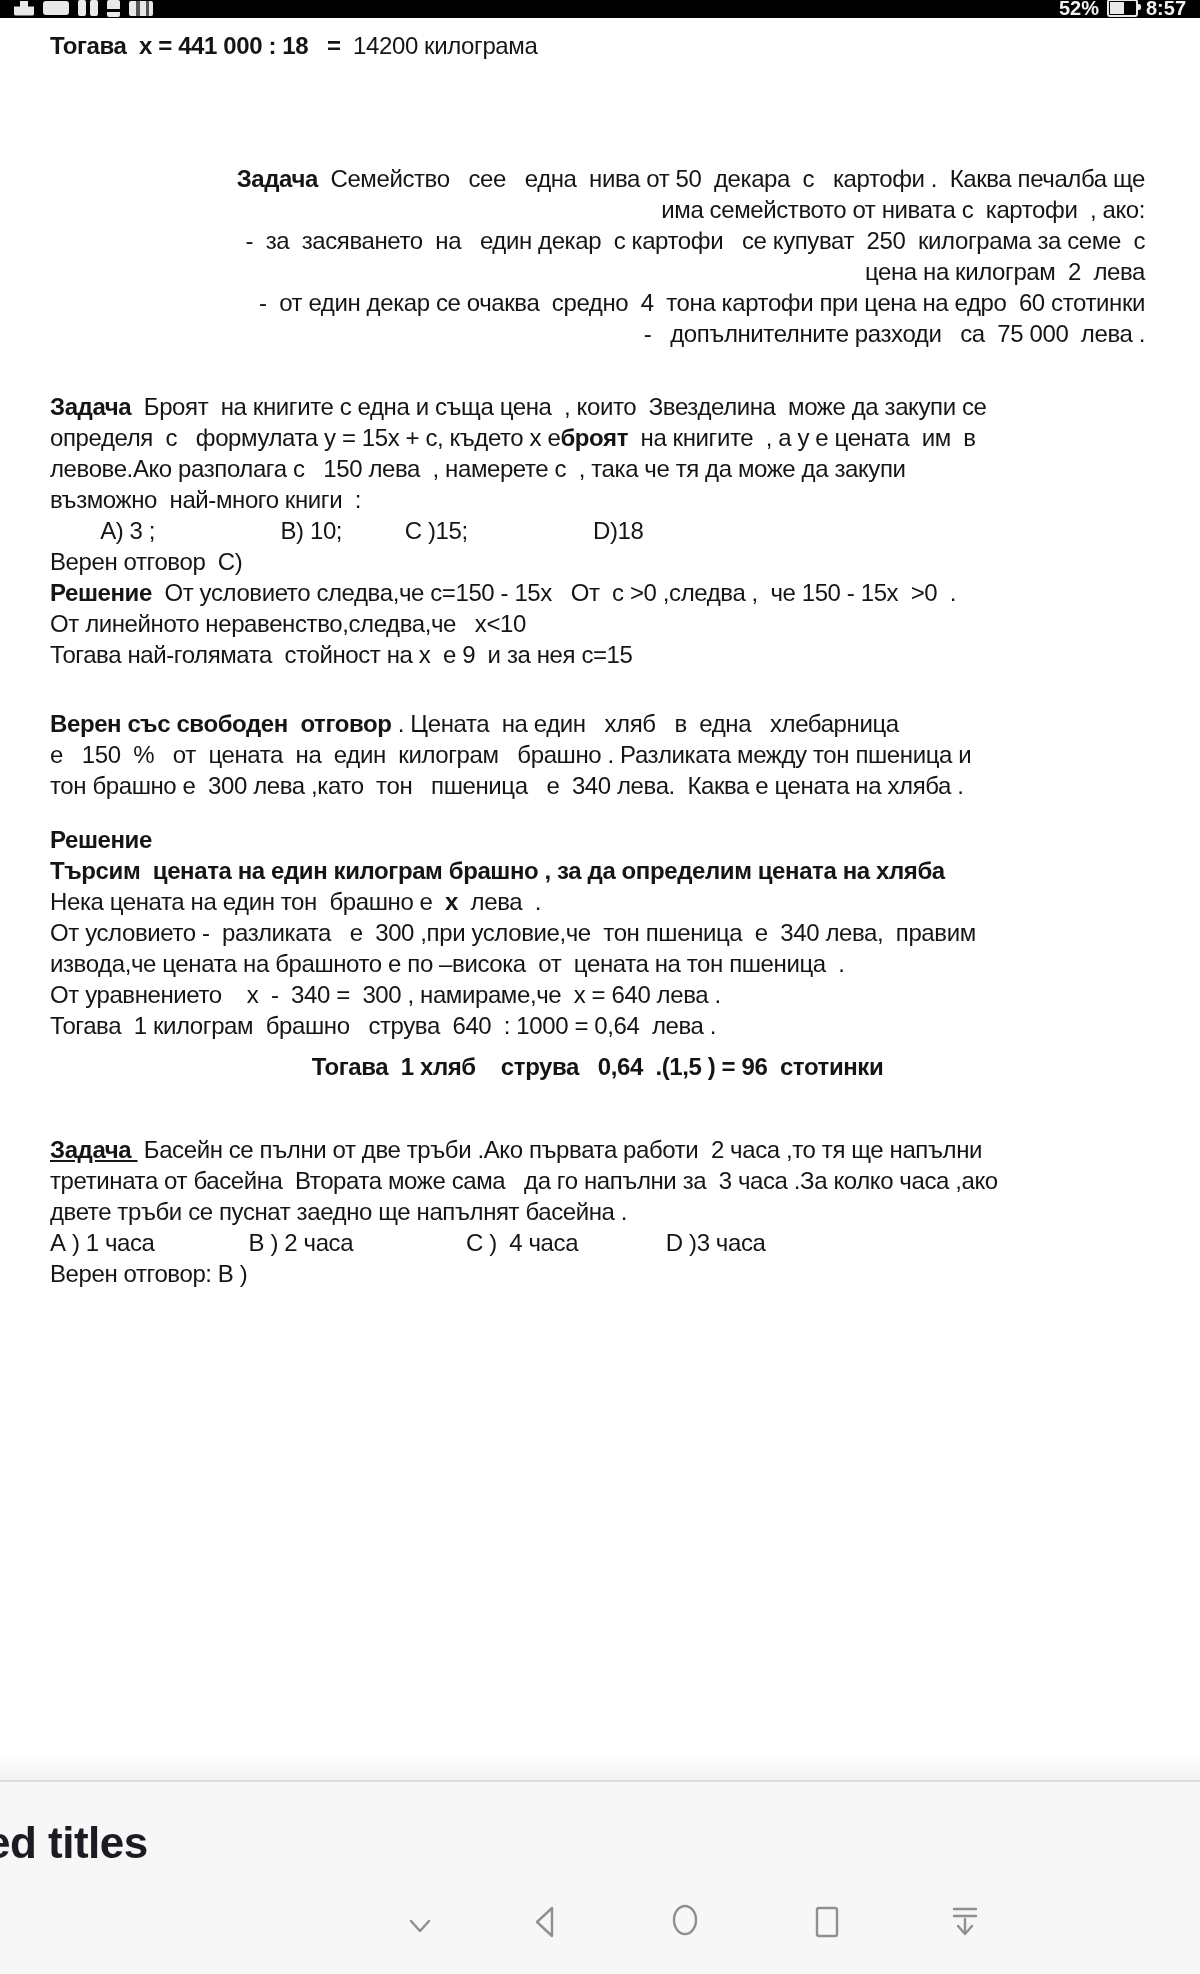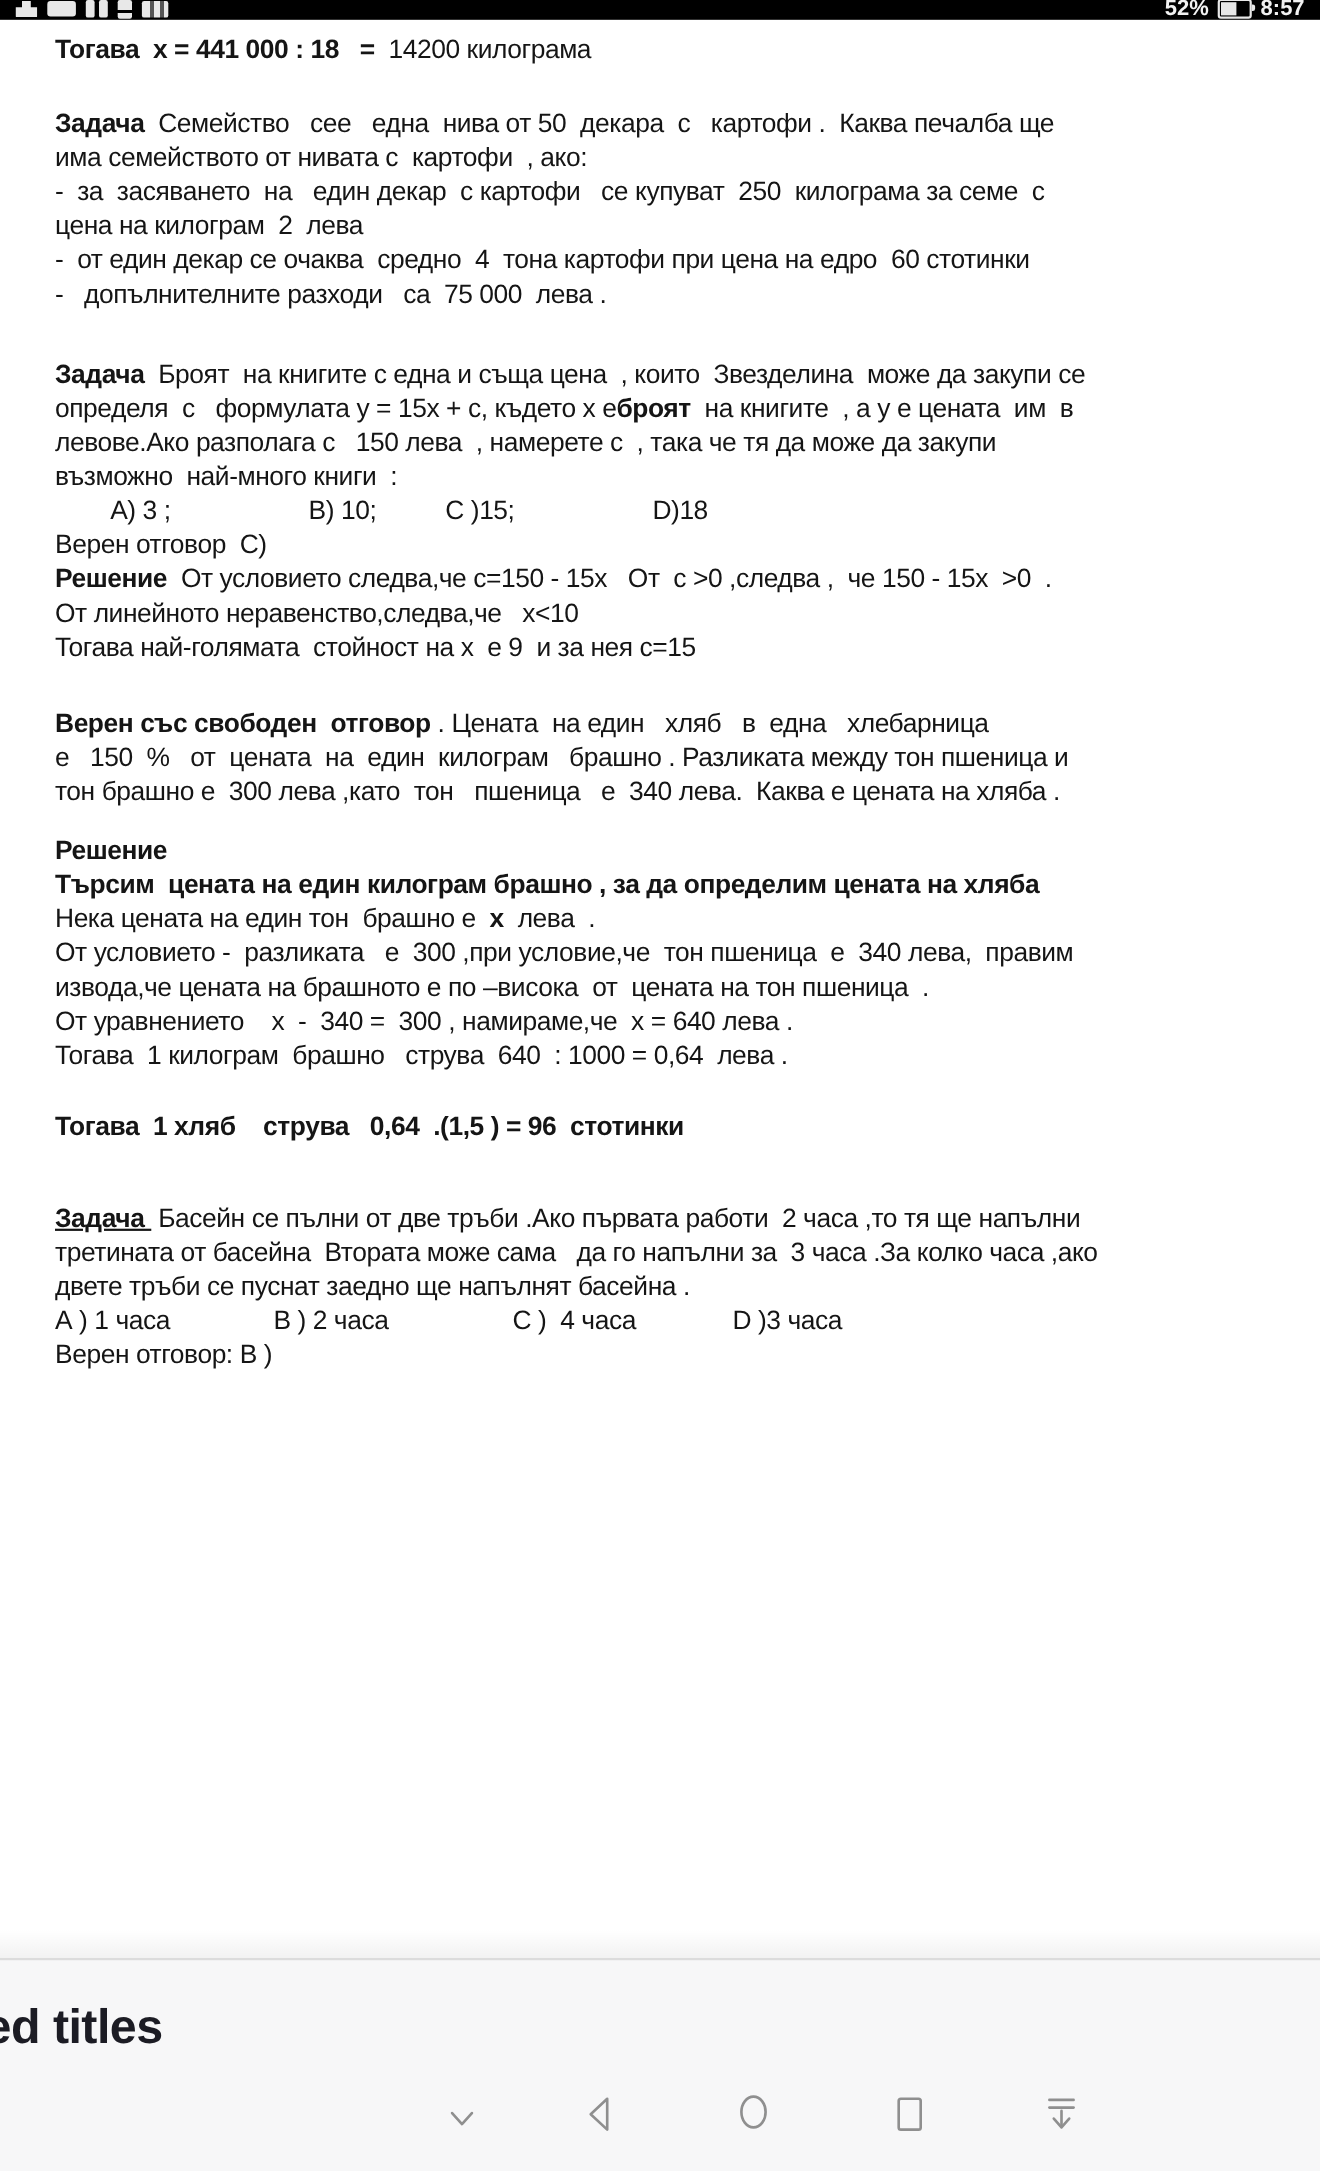--- a/index.html
+++ b/index.html
@@ -32,23 +32,23 @@
   .doc{
     position:absolute;top:22px;left:0;width:1200px;height:1758px;
     background:#fff;box-sizing:border-box;padding:8px 55px 0 50px;
     color:#151515;font-size:24px;line-height:31px;letter-spacing:-0.4px;
   }
   .doc::after{content:"";position:absolute;left:0;bottom:0;width:100%;height:26px;
     background:linear-gradient(rgba(0,0,0,0),rgba(0,0,0,0.05));}
   .para{white-space:pre-wrap;}
   .b{font-weight:700;}
   .u{text-decoration:underline;}
-  .mt-b1{margin-top:36px;} .mt-b2{margin-top:24px;} .mt-b3{margin-top:58px;}
+  .mt-b1{margin-top:102px;text-align:right;} .mt-b2{margin-top:24px;} .mt-b3{margin-top:58px;}
   .mt-b4{margin-top:42px;} .mt-b5{margin-top:38px;} .mt-b6{margin-top:57px;}
-  .mt-b7{margin-top:23px;} .mt-b8{margin-top:34px;} .mt-b9{margin-top:52px;}
+  .mt-b7{margin-top:23px;} .mt-b8{margin-top:10px;text-align:center;} .mt-b9{margin-top:52px;}
   
   .footer{
     position:absolute;top:1780px;left:0;width:1200px;height:194px;
     background:#f7f7f8;border-top:2px solid #dcdcdc;box-sizing:border-box;
   }
   .footer-heading{
     position:absolute;top:36px;left:-14px;
     font-size:44px;font-weight:700;color:#1c1c24;letter-spacing:-0.5px;
   }
   .navbar{position:absolute;top:110px;left:0;width:1200px;height:70px;}

